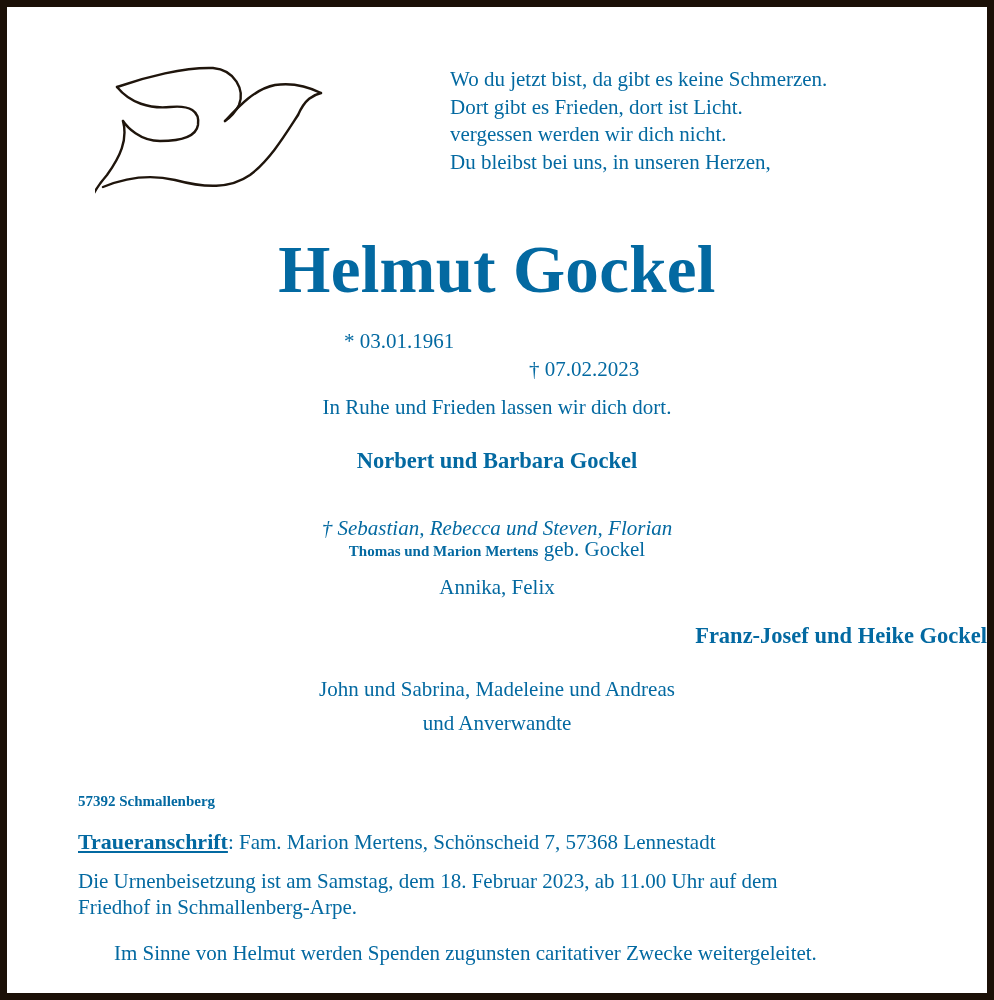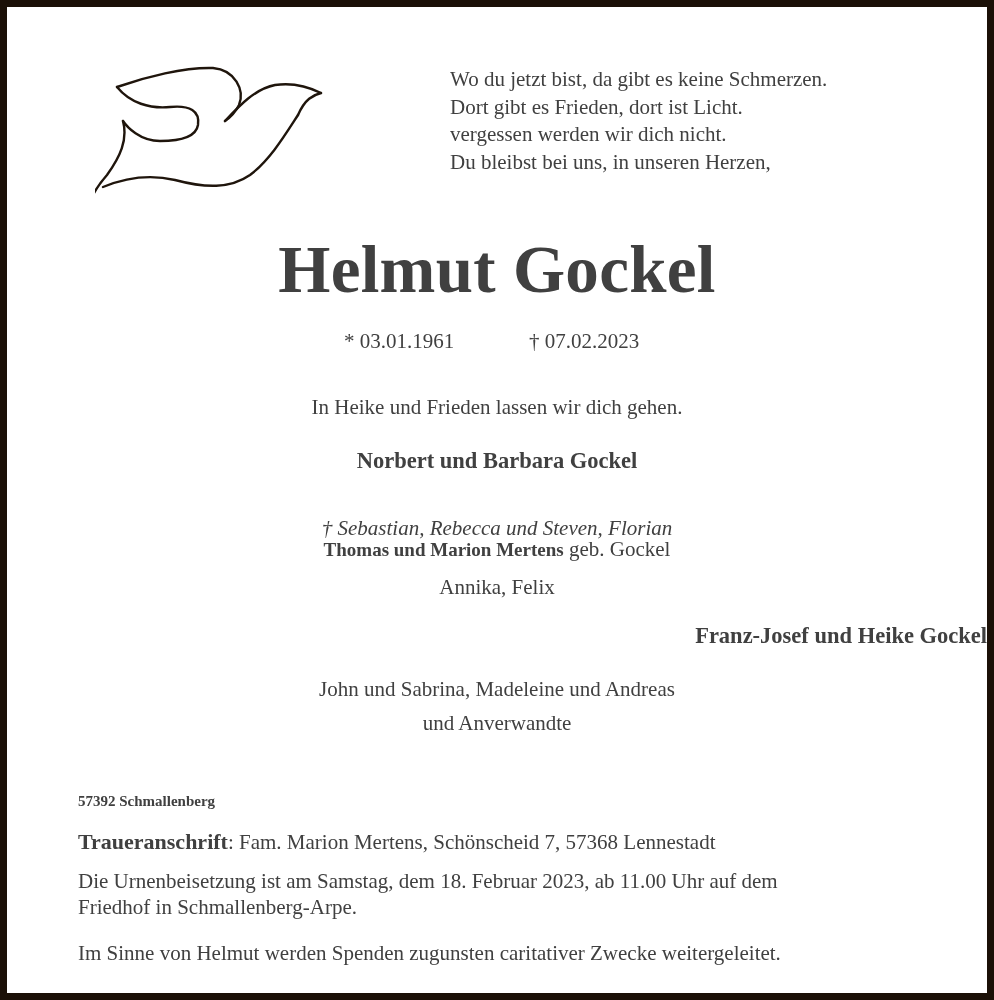--- a/index.html
+++ b/index.html
@@ -2,40 +2,40 @@
 <html><head>
   <meta charset="utf-8">
   <style>
     html, body { margin: 0; padding: 0; background: #ffffff; }
     body { width: 994px; height: 1000px; position: relative; overflow: hidden; }
     .frame {
       position: absolute; left: 0; top: 0;
       width: 994px; height: 1000px; box-sizing: border-box;
       border: 7px solid #1b1007;
       background: #ffffff;
-      color: #404040;
+      color: #0369a1;
       font-family: "Liberation Serif", "DejaVu Serif", serif;
     }
     .dove { position: absolute; left: 88px; top: 58px; width: 236px; height: 140px; }
     .poem {
       position: absolute; left: 443px; top: 59px;
       font-size: 21px; line-height: 27.5px;
     }
     .poem div { white-space: nowrap; }
     .name {
       position: absolute; left: 0; right: 0; top: 222px;
       text-align: center; font-weight: bold; font-size: 67px; line-height: 80px;
       letter-spacing: 0.3px;
     }
     .dates {
       position: absolute; left: 0; right: 0; top: 320px;
       text-align: center; font-size: 21px; line-height: 28px;
     }
     .dates .birth { position: absolute; left: 337px; }
-    .dates .death { position: absolute; left: 522px; }
+    .dates .death { position: absolute; left: 522px; margin-top: 28px; }
     .center-line {
       position: absolute; left: 0; right: 0; text-align: center;
       font-size: 21px; line-height: 28px; white-space: nowrap;
     }
     .bold { font-weight: bold; font-size: 22.5px; }
     .left-block { position: absolute; left: 71px; font-size: 21px; line-height: 26px; white-space: nowrap; }
     .left-block.bold { font-size: 15px; }
     .b { font-weight: bold; }
   </style>
 </head>
@@ -65,41 +65,41 @@
     <div>Du bleibst bei uns, in unseren Herzen,</div>
   </div>
 
   <div class="name">Helmut Gockel</div>
 
   <div class="dates">
     <span class="birth">* 03.01.1961</span>
     <span class="death">† 07.02.2023</span>
   </div>
 
-  <div class="center-line" style="top:386px;">In Heike und Frieden lassen wir dich gehen.</div>
+  <div class="center-line" style="top:386px;">In Ruhe und Frieden lassen wir dich dort.</div>
 
   <div class="center-line bold" style="top:440px;">Norbert und Barbara Gockel</div>
   <div class="center-line" style="top:507px;font-style:italic;">† Sebastian, Rebecca und Steven, Florian</div>
 
   <div class="center-line" style="top:528px;">
-    <span class="b" style="font-size:19px;">Thomas und Marion Mertens</span>
+    <span class="b" style="font-size:15px;">Thomas und Marion Mertens</span>
     <span>geb. Gockel</span>
   </div>
   <div class="center-line" style="top:566px;">Annika, Felix</div>
 
   <div class="center-line bold" style="top:615px;text-align:right;">Franz-Josef und Heike Gockel</div>
   <div class="center-line" style="top:654px;margin-top:14px;">John und Sabrina, Madeleine und Andreas</div>
 
   <div class="center-line" style="top:702px;">und Anverwandte</div>
 
   <div class="left-block bold b" style="top:781px;">57392 Schmallenberg</div>
 
   <div class="left-block" style="top:822px;">
-    <span class="b" style="font-size:22px;">Traueranschrift</span><span>: Fam. Marion Mertens, Schönscheid 7, 57368 Lennestadt</span>
+    <span class="b" style="font-size:22px;text-decoration:underline;">Traueranschrift</span><span>: Fam. Marion Mertens, Schönscheid 7, 57368 Lennestadt</span>
   </div>
 
   <div class="left-block" style="top:861px;">
     <div>Die Urnenbeisetzung ist am Samstag, dem 18. Februar 2023, ab 11.00 Uhr auf dem</div>
     <div>Friedhof in Schmallenberg-Arpe.</div>
   </div>
 
-  <div class="left-block" style="top:933px;">Im Sinne von Helmut werden Spenden zugunsten caritativer Zwecke weitergeleitet.</div>
+  <div class="left-block" style="top:933px;margin-left:36px;">Im Sinne von Helmut werden Spenden zugunsten caritativer Zwecke weitergeleitet.</div>
 </div>
 
 </body></html>

